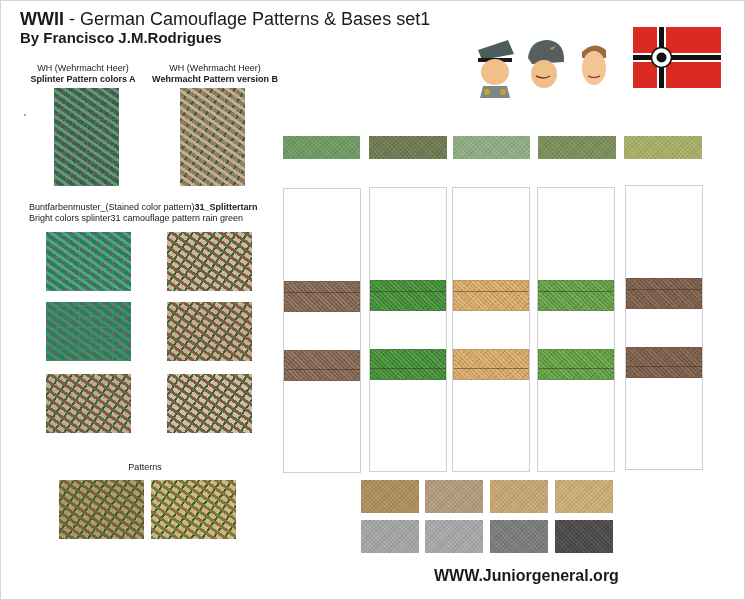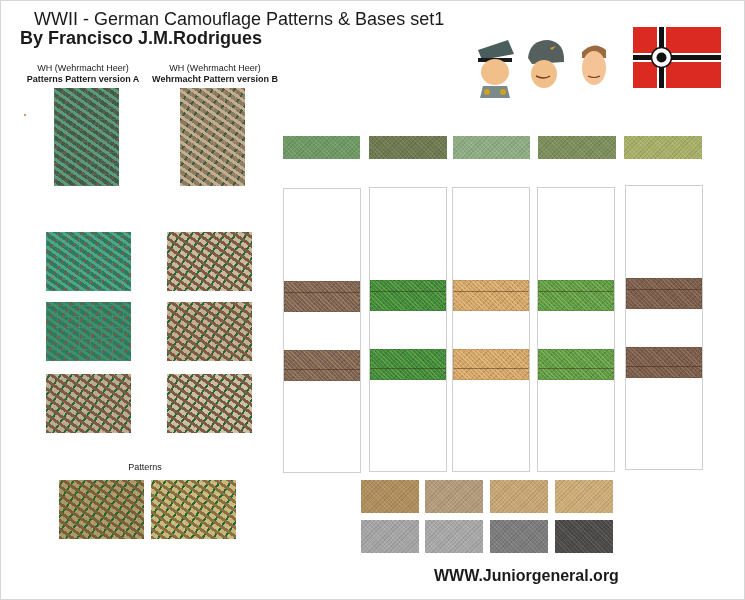--- a/index.html
+++ b/index.html
@@ -1,22 +1,22 @@
 <!DOCTYPE html>
 <html><head>
 <meta charset="utf-8">
 <style>
   html, body { margin:0; padding:0; }
   body { width:745px; height:600px; background:#fff; position:relative; overflow:hidden;
          font-family:"Liberation Sans", sans-serif; color:#1a1a1a; }
   .frame { position:absolute; left:0; top:0; width:743px; height:598px; border:1px solid #d6d6d6; }
   .abs { position:absolute; }
   .t1 { left:20px; top:9px; font-size:18px; line-height:20px; white-space:nowrap; }
-  .t1 b { font-weight:normal;margin-left:14px; }
-  .t2 { left:20px; top:28px; font-size:18px; font-weight:bold; line-height:20px; white-space:nowrap; }
+  .t1 b { font-weight:bold; }
+  .t2 { left:20px; top:28px; font-size:15px; font-weight:bold; line-height:20px; white-space:nowrap; }
   .cap { font-size:9px; text-align:center; line-height:11px; white-space:nowrap; }
   .cap b { font-weight:bold; }
   .desc { left:29px; top:202px; font-size:9px; line-height:11px; white-space:nowrap; }
   .camo { position:absolute; box-sizing:border-box; }
   .grainy { position:absolute; }
   .strip-box { position:absolute; border:1px solid #cfcfcf; background:#fff; box-sizing:border-box; }
   .band { position:absolute; left:0; right:0; box-sizing:border-box; border:1px solid rgba(0,0,0,0.08); }
   .band::after { content:""; position:absolute; left:0; right:0; height:1px; background:rgba(60,30,10,0.45); }
   .band.b1::after { top:36%; }
   .band.b2::after { top:62%; }
@@ -59,32 +59,34 @@
   <rect x="0" y="26" width="88" height="9" fill="#fff"></rect>
   <rect x="24" y="0" width="9" height="61" fill="#fff"></rect>
   <rect x="0" y="28" width="88" height="5" fill="#111"></rect>
   <rect x="26" y="0" width="5" height="61" fill="#111"></rect>
   <circle cx="28.5" cy="30.5" r="10" fill="#fff" stroke="#111" stroke-width="1.5"></circle>
   <circle cx="28.5" cy="30.5" r="5" fill="#111"></circle>
 </svg>
 
 <div class="abs cap" style="left:18px; top:63px; width:130px;">
   <div>WH (Wehrmacht Heer)</div>
-  <div><b>Patterns Pattern version A</b></div>
+  <div><b>Splinter Pattern colors A</b></div>
 </div>
 <div class="abs cap" style="left:150px; top:63px; width:130px;">
   <div>WH (Wehrmacht Heer)</div>
   <div><b>Wehrmacht Pattern version B</b></div>
 </div>
 
 <div class="camo" id="camo-a" style="left: 54px; top: 88px; width: 65px; height: 98px; background: repeating-linear-gradient(35deg, rgb(92, 154, 126) 0px, rgb(92, 154, 126) 3px, transparent 3px, transparent 7px), repeating-linear-gradient(-55deg, rgb(111, 90, 72) 0px, rgb(111, 90, 72) 2px, transparent 2px, transparent 9px), repeating-linear-gradient(0deg, rgba(255, 255, 255, 0.1) 0px, rgba(255, 255, 255, 0.1) 1px, transparent 1px, transparent 11px), repeating-linear-gradient(90deg, rgba(255, 255, 255, 0.1) 0px, rgba(255, 255, 255, 0.1) 1px, transparent 1px, transparent 11px), rgb(62, 94, 74);"></div>
 <div class="camo" id="camo-b" style="left: 180px; top: 88px; width: 65px; height: 98px; background: repeating-linear-gradient(35deg, rgb(194, 174, 140) 0px, rgb(194, 174, 140) 3px, transparent 3px, transparent 7px), repeating-linear-gradient(-55deg, rgb(63, 90, 69) 0px, rgb(63, 90, 69) 2px, transparent 2px, transparent 9px), repeating-linear-gradient(0deg, rgba(255, 255, 255, 0.1) 0px, rgba(255, 255, 255, 0.1) 1px, transparent 1px, transparent 11px), repeating-linear-gradient(90deg, rgba(255, 255, 255, 0.1) 0px, rgba(255, 255, 255, 0.1) 1px, transparent 1px, transparent 11px), rgb(140, 122, 96);"></div>
 <div class="abs" style="left:24px; top:114px; width:2px; height:2px; background:#c8a060;"></div>
 
 <div class="abs desc">
+  <div><span>Buntfarbenmuster_(Stained color pattern)</span><b>31_Splittertarn</b></div>
+  <div>Bright colors splinter31 camouflage pattern rain green</div>
 </div>
 
 <div class="camo st" style="left: 46px; top: 232px; width: 85px; height: 59px; background: repeating-linear-gradient(35deg, rgb(74, 167, 138) 0px, rgb(74, 167, 138) 3px, transparent 3px, transparent 7px), repeating-linear-gradient(-55deg, rgb(122, 90, 72) 0px, rgb(122, 90, 72) 2px, transparent 2px, transparent 9px), repeating-linear-gradient(0deg, rgba(255, 255, 255, 0.1) 0px, rgba(255, 255, 255, 0.1) 1px, transparent 1px, transparent 11px), repeating-linear-gradient(90deg, rgba(255, 255, 255, 0.1) 0px, rgba(255, 255, 255, 0.1) 1px, transparent 1px, transparent 11px), rgb(47, 122, 92);"></div>
 <div class="camo st" style="left: 167px; top: 232px; width: 85px; height: 59px; background: repeating-linear-gradient(35deg, rgb(125, 90, 68) 0px, rgb(125, 90, 68) 3px, transparent 3px, transparent 7px), repeating-linear-gradient(-55deg, rgb(31, 106, 58) 0px, rgb(31, 106, 58) 2px, transparent 2px, transparent 9px), repeating-linear-gradient(0deg, rgba(255, 255, 255, 0.1) 0px, rgba(255, 255, 255, 0.1) 1px, transparent 1px, transparent 11px), repeating-linear-gradient(90deg, rgba(255, 255, 255, 0.1) 0px, rgba(255, 255, 255, 0.1) 1px, transparent 1px, transparent 11px), rgb(201, 183, 154);"></div>
 <div class="camo st" style="left: 46px; top: 302px; width: 85px; height: 59px; background: repeating-linear-gradient(35deg, rgb(62, 143, 112) 0px, rgb(62, 143, 112) 3px, transparent 3px, transparent 7px), repeating-linear-gradient(-55deg, rgb(122, 90, 72) 0px, rgb(122, 90, 72) 2px, transparent 2px, transparent 9px), repeating-linear-gradient(0deg, rgba(255, 255, 255, 0.1) 0px, rgba(255, 255, 255, 0.1) 1px, transparent 1px, transparent 11px), repeating-linear-gradient(90deg, rgba(255, 255, 255, 0.1) 0px, rgba(255, 255, 255, 0.1) 1px, transparent 1px, transparent 11px), rgb(47, 122, 92);"></div>
 <div class="camo st" style="left: 167px; top: 302px; width: 85px; height: 59px; background: repeating-linear-gradient(35deg, rgb(125, 90, 68) 0px, rgb(125, 90, 68) 3px, transparent 3px, transparent 7px), repeating-linear-gradient(-55deg, rgb(31, 106, 58) 0px, rgb(31, 106, 58) 2px, transparent 2px, transparent 9px), repeating-linear-gradient(0deg, rgba(255, 255, 255, 0.1) 0px, rgba(255, 255, 255, 0.1) 1px, transparent 1px, transparent 11px), repeating-linear-gradient(90deg, rgba(255, 255, 255, 0.1) 0px, rgba(255, 255, 255, 0.1) 1px, transparent 1px, transparent 11px), rgb(194, 173, 143);"></div>
 <div class="camo st" style="left: 46px; top: 374px; width: 85px; height: 59px; background: repeating-linear-gradient(35deg, rgb(125, 90, 68) 0px, rgb(125, 90, 68) 3px, transparent 3px, transparent 7px), repeating-linear-gradient(-55deg, rgb(31, 106, 58) 0px, rgb(31, 106, 58) 2px, transparent 2px, transparent 9px), repeating-linear-gradient(0deg, rgba(255, 255, 255, 0.1) 0px, rgba(255, 255, 255, 0.1) 1px, transparent 1px, transparent 11px), repeating-linear-gradient(90deg, rgba(255, 255, 255, 0.1) 0px, rgba(255, 255, 255, 0.1) 1px, transparent 1px, transparent 11px), rgb(184, 171, 144);"></div>
 <div class="camo st" style="left: 167px; top: 374px; width: 85px; height: 59px; background: repeating-linear-gradient(35deg, rgb(125, 90, 68) 0px, rgb(125, 90, 68) 3px, transparent 3px, transparent 7px), repeating-linear-gradient(-55deg, rgb(31, 106, 58) 0px, rgb(31, 106, 58) 2px, transparent 2px, transparent 9px), repeating-linear-gradient(0deg, rgba(255, 255, 255, 0.1) 0px, rgba(255, 255, 255, 0.1) 1px, transparent 1px, transparent 11px), repeating-linear-gradient(90deg, rgba(255, 255, 255, 0.1) 0px, rgba(255, 255, 255, 0.1) 1px, transparent 1px, transparent 11px), rgb(203, 189, 162);"></div>
 
 <div class="abs cap" style="left:120px; top:462px; width:50px;">Patterns</div>

